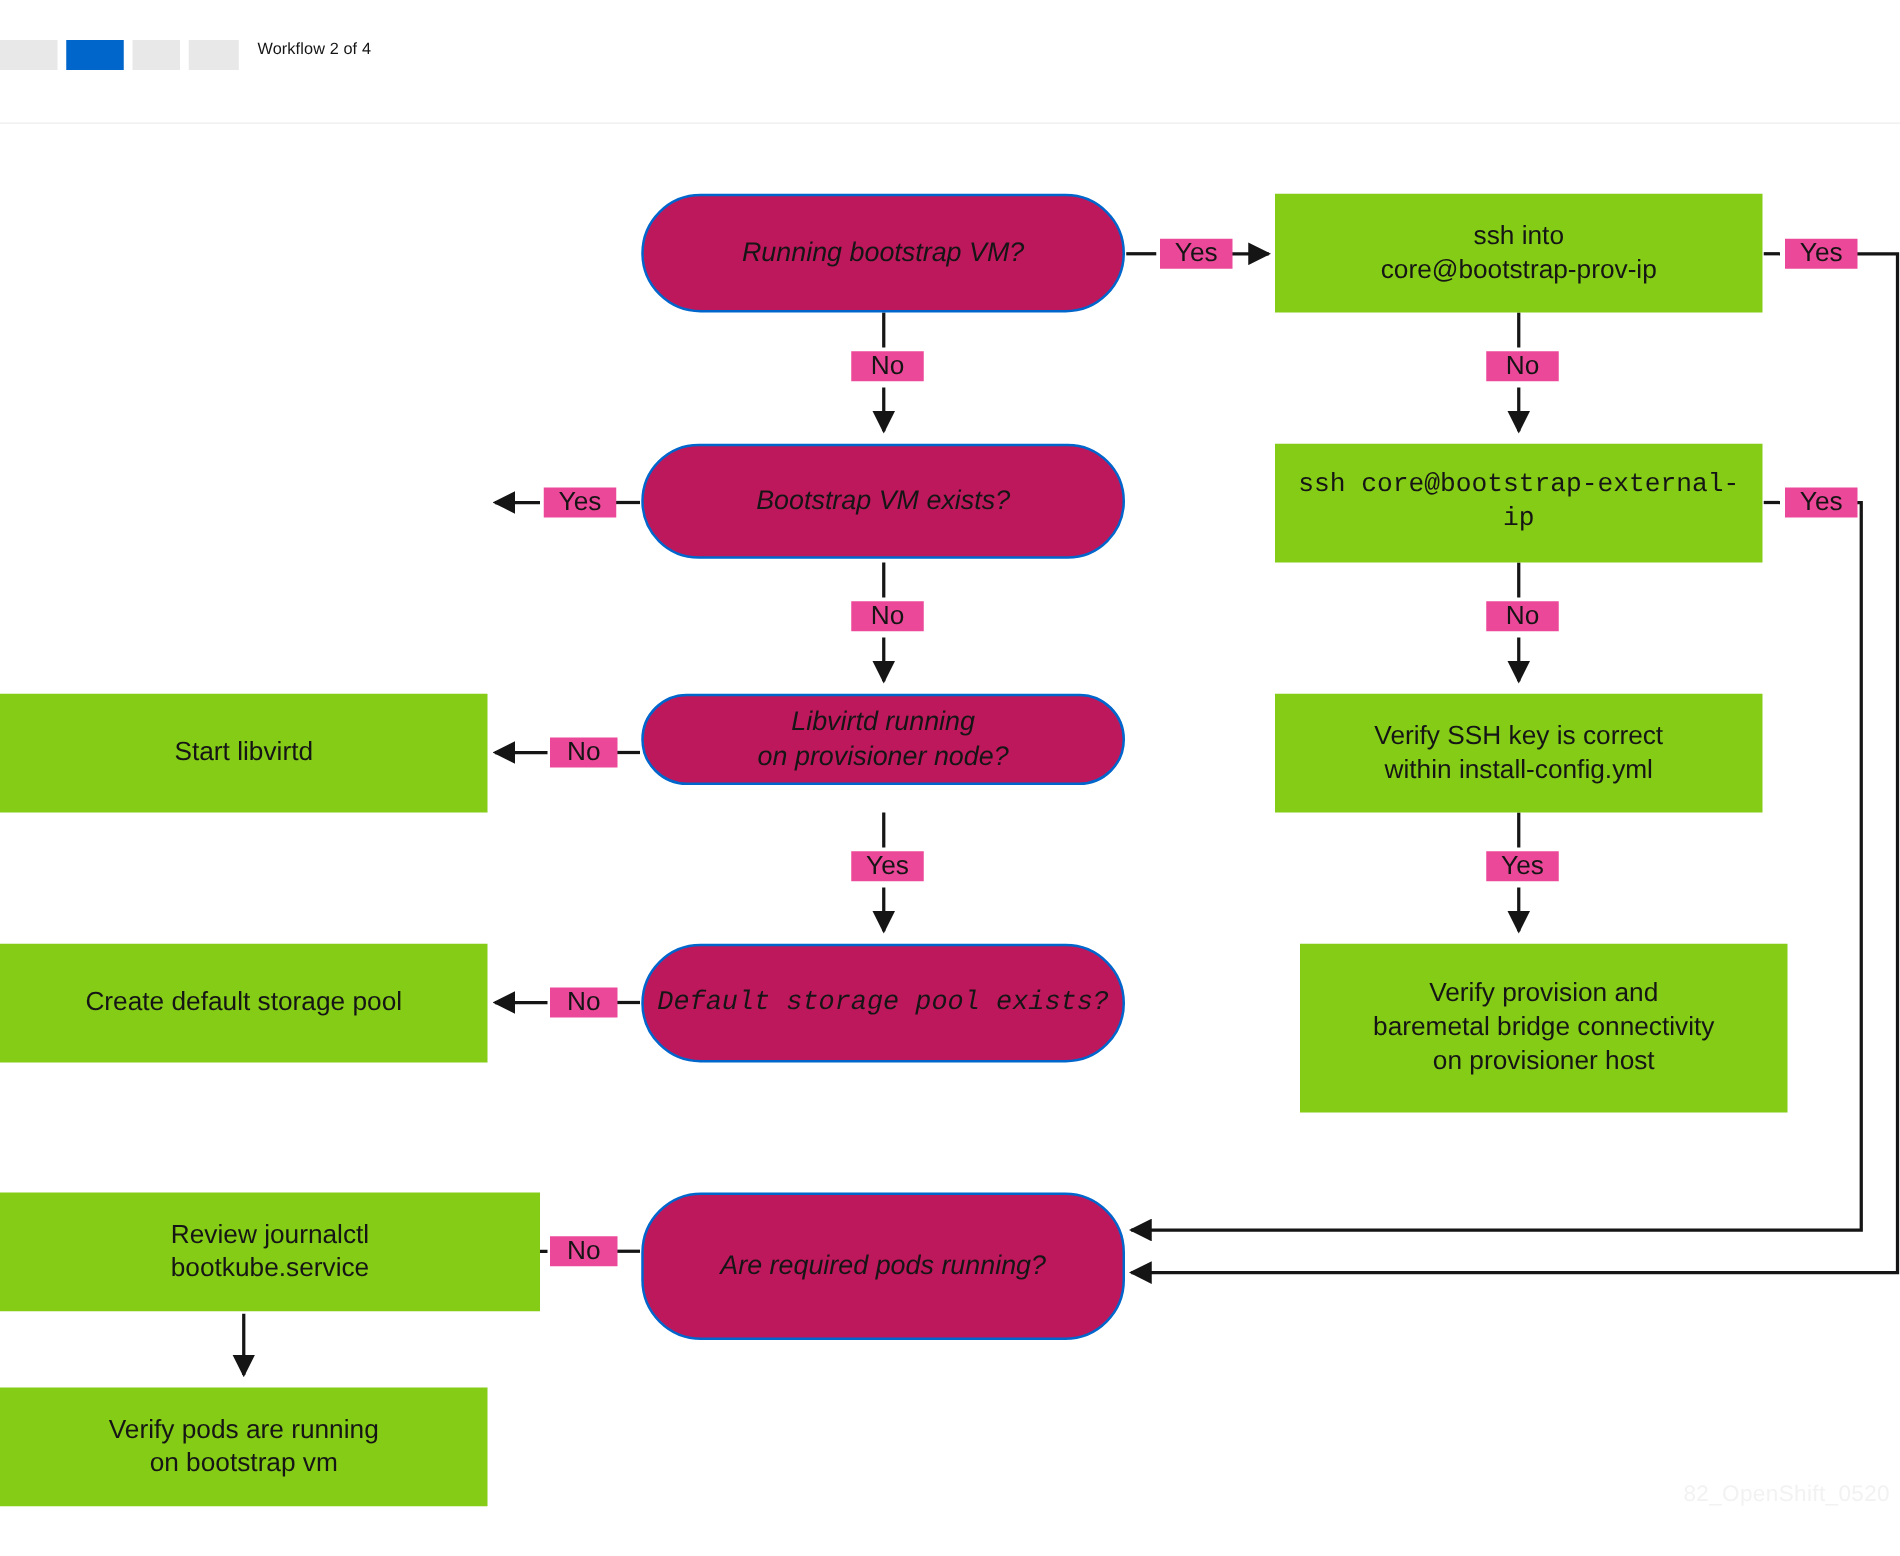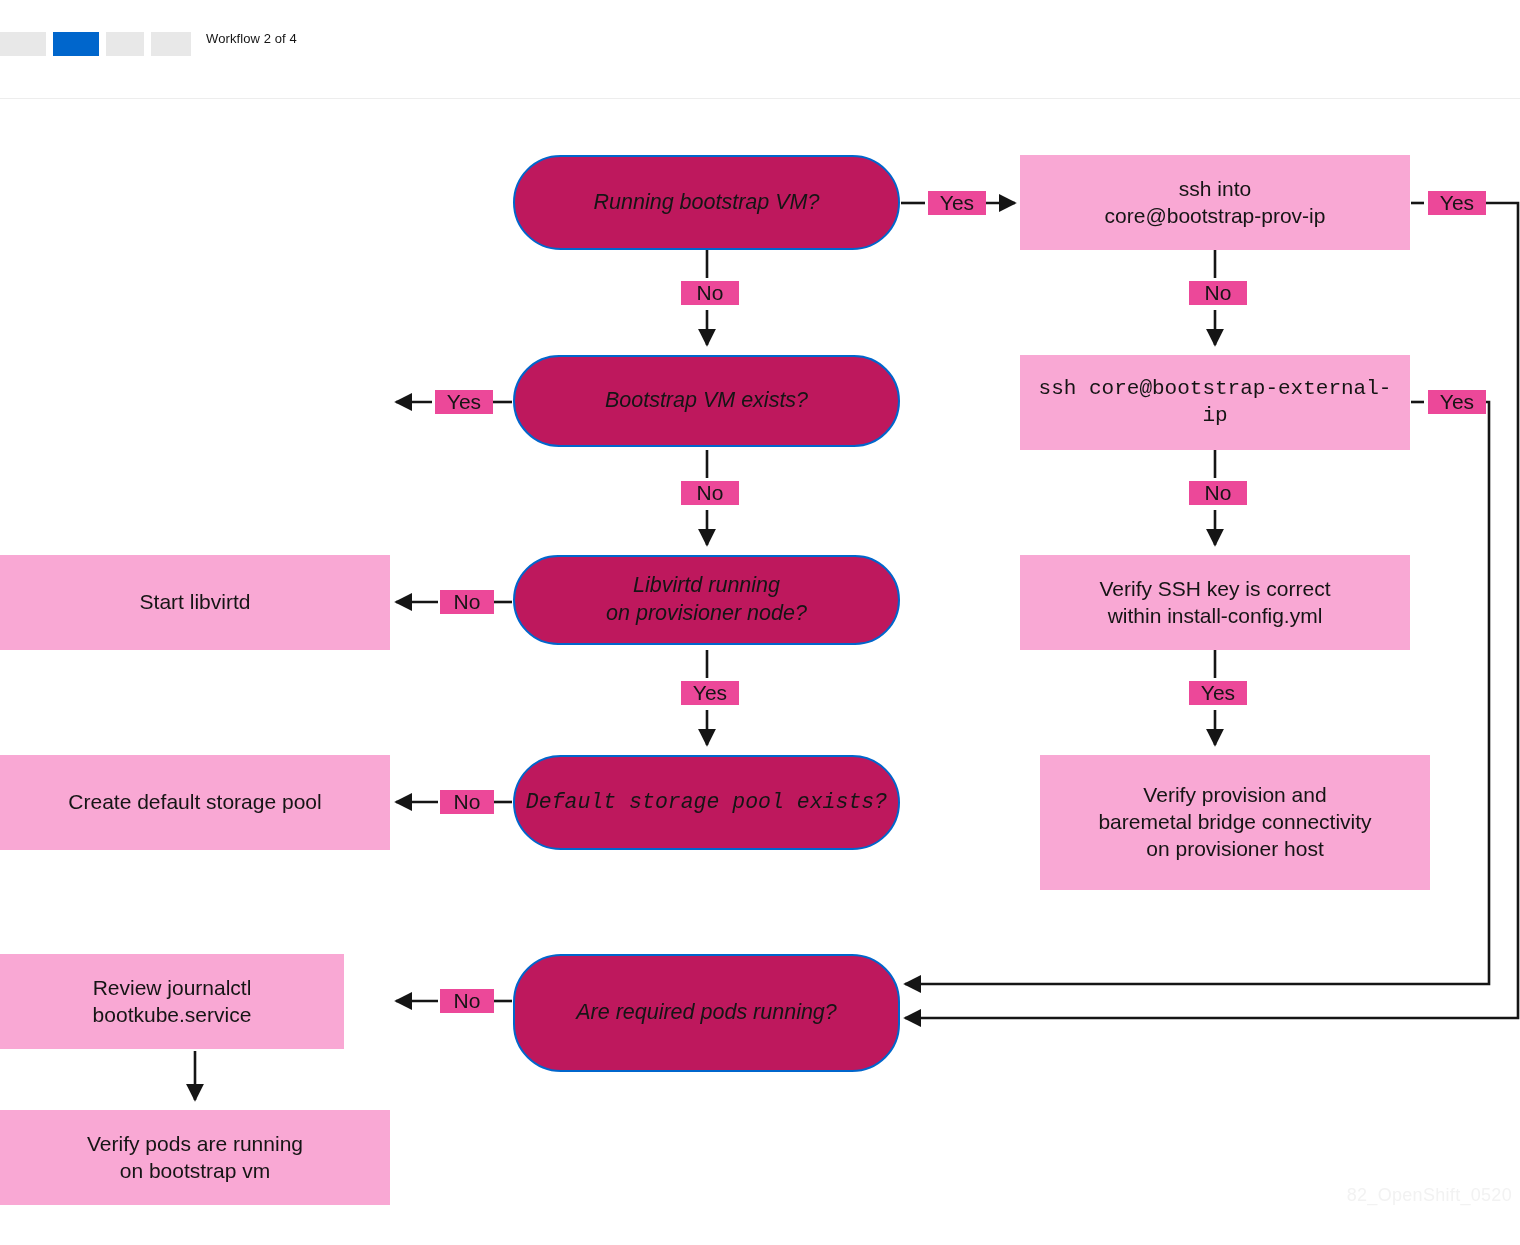--- a/index.html
+++ b/index.html
@@ -38,21 +38,21 @@
 
   
   .node {
     position: absolute;
     display: flex; align-items: center; justify-content: center;
     text-align: center;
     box-sizing: border-box;
     line-height: 1.28;
   }
   .box {
-    background: #f9a8d4;
+    background: #84cc16;
     font-size: 21px;
     color: #151515;
     padding: 4px 14px;
   }
   .pill {
     background: #be185d;
     border: 2.5px solid #0066CC;
     border-radius: 48px;
     font-size: 21.5px;
     font-style: italic;
@@ -143,21 +143,21 @@
   </svg>
 
   <div class="node pill" style="left:513px; top:155px; width:387px; height:95px;">
     <span>Running bootstrap VM?</span>
   </div>
 
   <div class="node pill" style="left:513px; top:355px; width:387px; height:92px;">
     <span>Bootstrap VM exists?</span>
   </div>
 
-  <div class="node pill" style="left:513px; top:555px; width:387px; height:90px; flex-direction:column;">
+  <div class="node pill" style="left:513px; top:555px; width:387px; height:73px; flex-direction:column;">
     <span>Libvirtd running</span>
     <span>on provisioner node?</span>
   </div>
 
   <div class="node pill" style="left:513px; top:755px; width:387px; height:95px;font-family:Liberation Mono, monospace;">
     <span>Default storage pool exists?</span>
   </div>
 
   <div class="node pill" style="left:513px; top:954px; width:387px; height:118px;">
     <span>Are required pods running?</span>
@@ -165,21 +165,21 @@
 
 
   <div class="node box" style="left:0px; top:555px; width:390px; height:95px;">
     <span>Start libvirtd</span>
   </div>
 
   <div class="node box" style="left:0px; top:755px; width:390px; height:95px;">
     <span>Create default storage pool</span>
   </div>
 
-  <div class="node box" style="left:0px; top:954px; width:344px; height:95px; flex-direction:column;">
+  <div class="node box" style="left:0px; top:954px; width:432px; height:95px; flex-direction:column;">
     <span>Review journalctl</span>
     <span>bootkube.service</span>
   </div>
 
   <div class="node box" style="left:0px; top:1110px; width:390px; height:95px; flex-direction:column;">
     <span>Verify pods are running</span>
     <span>on bootstrap vm</span>
   </div>
 
   <div class="node box" style="left:1020px; top:155px; width:390px; height:95px; flex-direction:column;">

